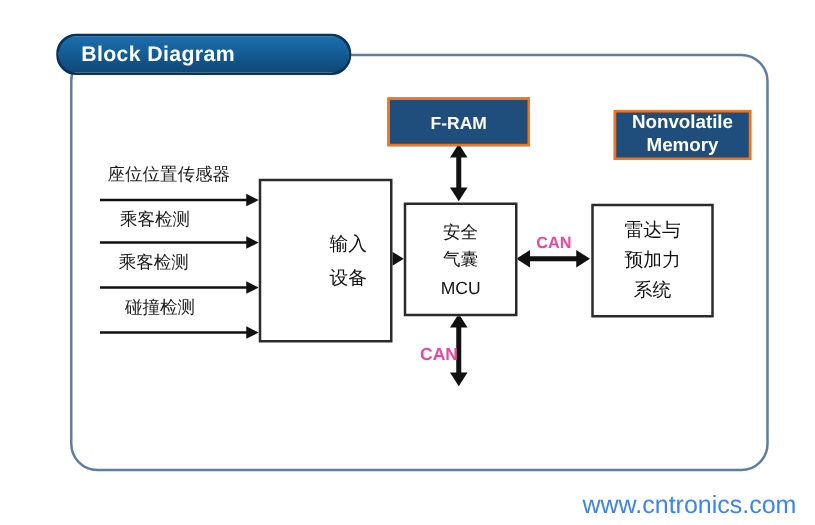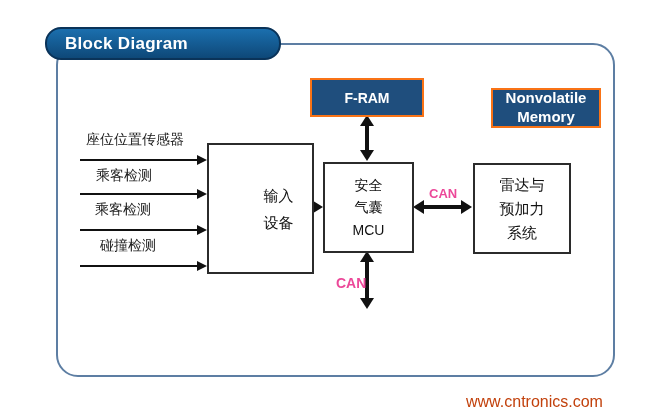--- a/index.html
+++ b/index.html
@@ -57,21 +57,21 @@
   .a-fram{left:360px;top:115px;height:46px;}
   .a-eng{left:360px;top:251px;height:58px;}
   
   .a-can{left:413px;top:200px;width:59px;height:14px;}
   .a-can .ln{left:9px;right:9px;top:5px;height:4px;}
   .a-can .t-l{left:0;top:0;border-top:7px solid transparent;border-bottom:7px solid transparent;border-right:11px solid #111;}
   .a-can .t-r{right:0;top:0;border-top:7px solid transparent;border-bottom:7px solid transparent;border-left:11px solid #111;}
   .can-label{position:absolute;color:#ec4899;font-weight:bold;font-size:13px;z-index:2;}
   .can-right{left:429px;top:186px;}
   .can-bottom{left:336px;top:275px;font-size:14px;}
-  .watermark{position:absolute;left:466px;top:393px;color:#c2410c;font-size:16px;z-index:4;}
+  .watermark{position:absolute;left:466px;top:393px;color:#3b82f6;font-size:20px;z-index:4;}
 </style>
 </head>
 <body>
 
 <div class="canvas">
 
   <div class="frame"></div>
 
   <div class="title-pill">Block Diagram</div>
 

